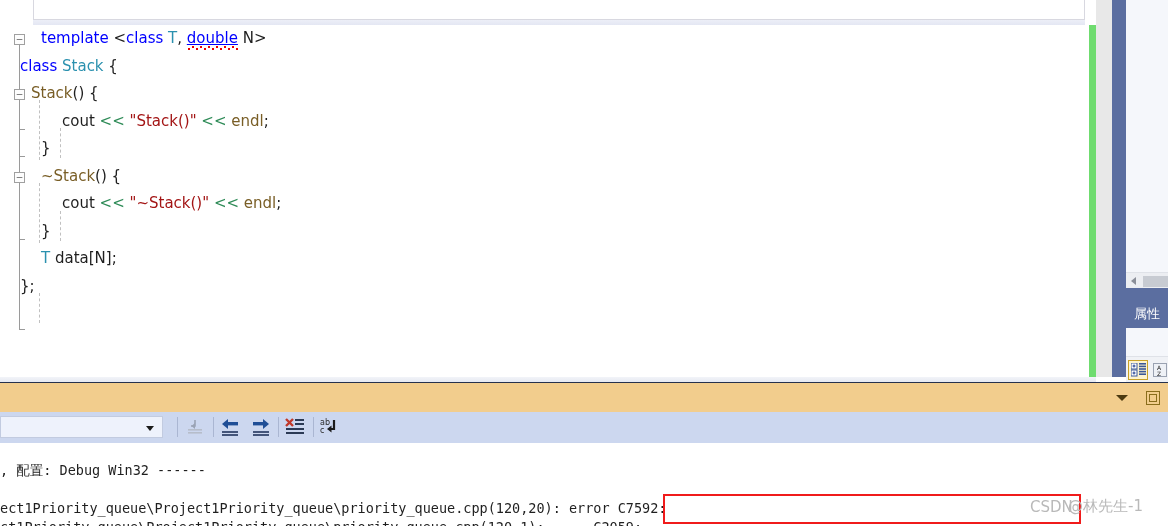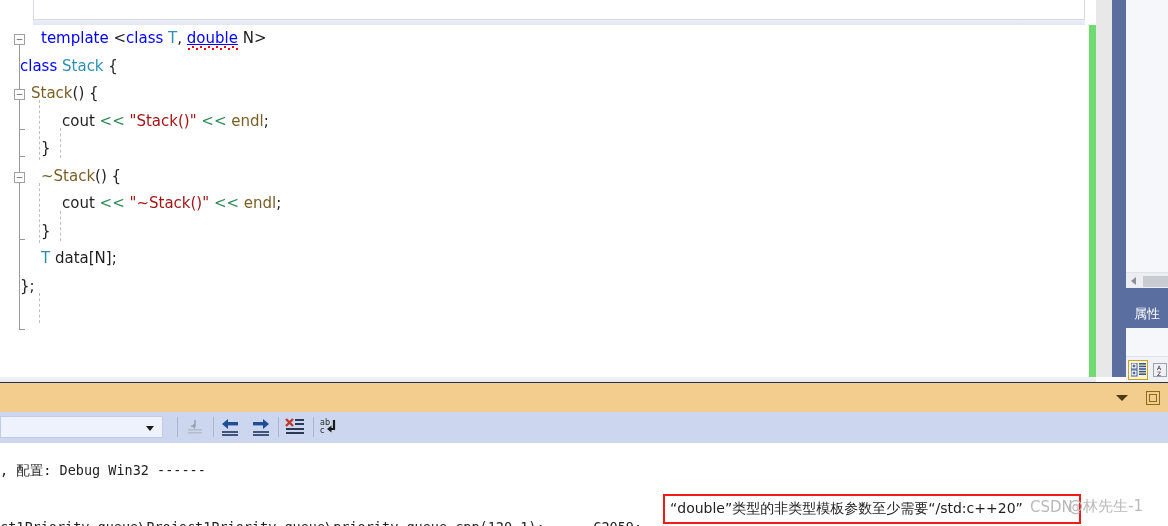--- a/index.html
+++ b/index.html
@@ -274,22 +274,22 @@
         <text x="0" y="8" font-size="8" fill="#2b2b2b" font-family="DejaVu Sans">ab</text>
         <text x="0" y="16" font-size="8" fill="#2b2b2b" font-family="DejaVu Sans">c</text>
         <path d="M14 3 v9 h-4" stroke="#1b1b1b" stroke-width="2.2" fill="none"></path>
         <path d="M11.5 8.5 L11.5 15.5 L7 12 Z" fill="#1b1b1b"></path>
       </svg>
     </div>
   </div>
 
   <div class="output">
     <div class="out-line" id="ol0" style="top: 19px; left: 0px;">, 配置: Debug Win32 ------</div>
+    <div class="out-line" id="ol1" style="top: 57px; left: 0px;">ect1Priority_queue\Project1Priority_queue\priority_queue.cpp(120,20): error C7592:</div>
     <div class="out-line" id="ol2" style="top: 76px; left: 0px;">ct1Priority_queue\Project1Priority_queue\priority_queue.cpp(120,1):      C2059:</div>
-    <div class="out-line" id="olerr" style="top: 57px; left: 670px; font-family: &quot;DejaVu Sans&quot;, sans-serif; font-size: 14px;">“double”类型的非类型模板参数至少需要“/std:c++20”</div>
   </div>
 
   <div class="errbox"></div>
 
   <span class="wm" id="wm0" style="left: 1030px; top: 498px; font-size: 15px;">CSDN</span>
   <span class="wm" id="wm1" style="left: 1068px; top: 497px; font-size: 15px;">@林先生-1</span>
 
 </div>
 
 </body></html>

